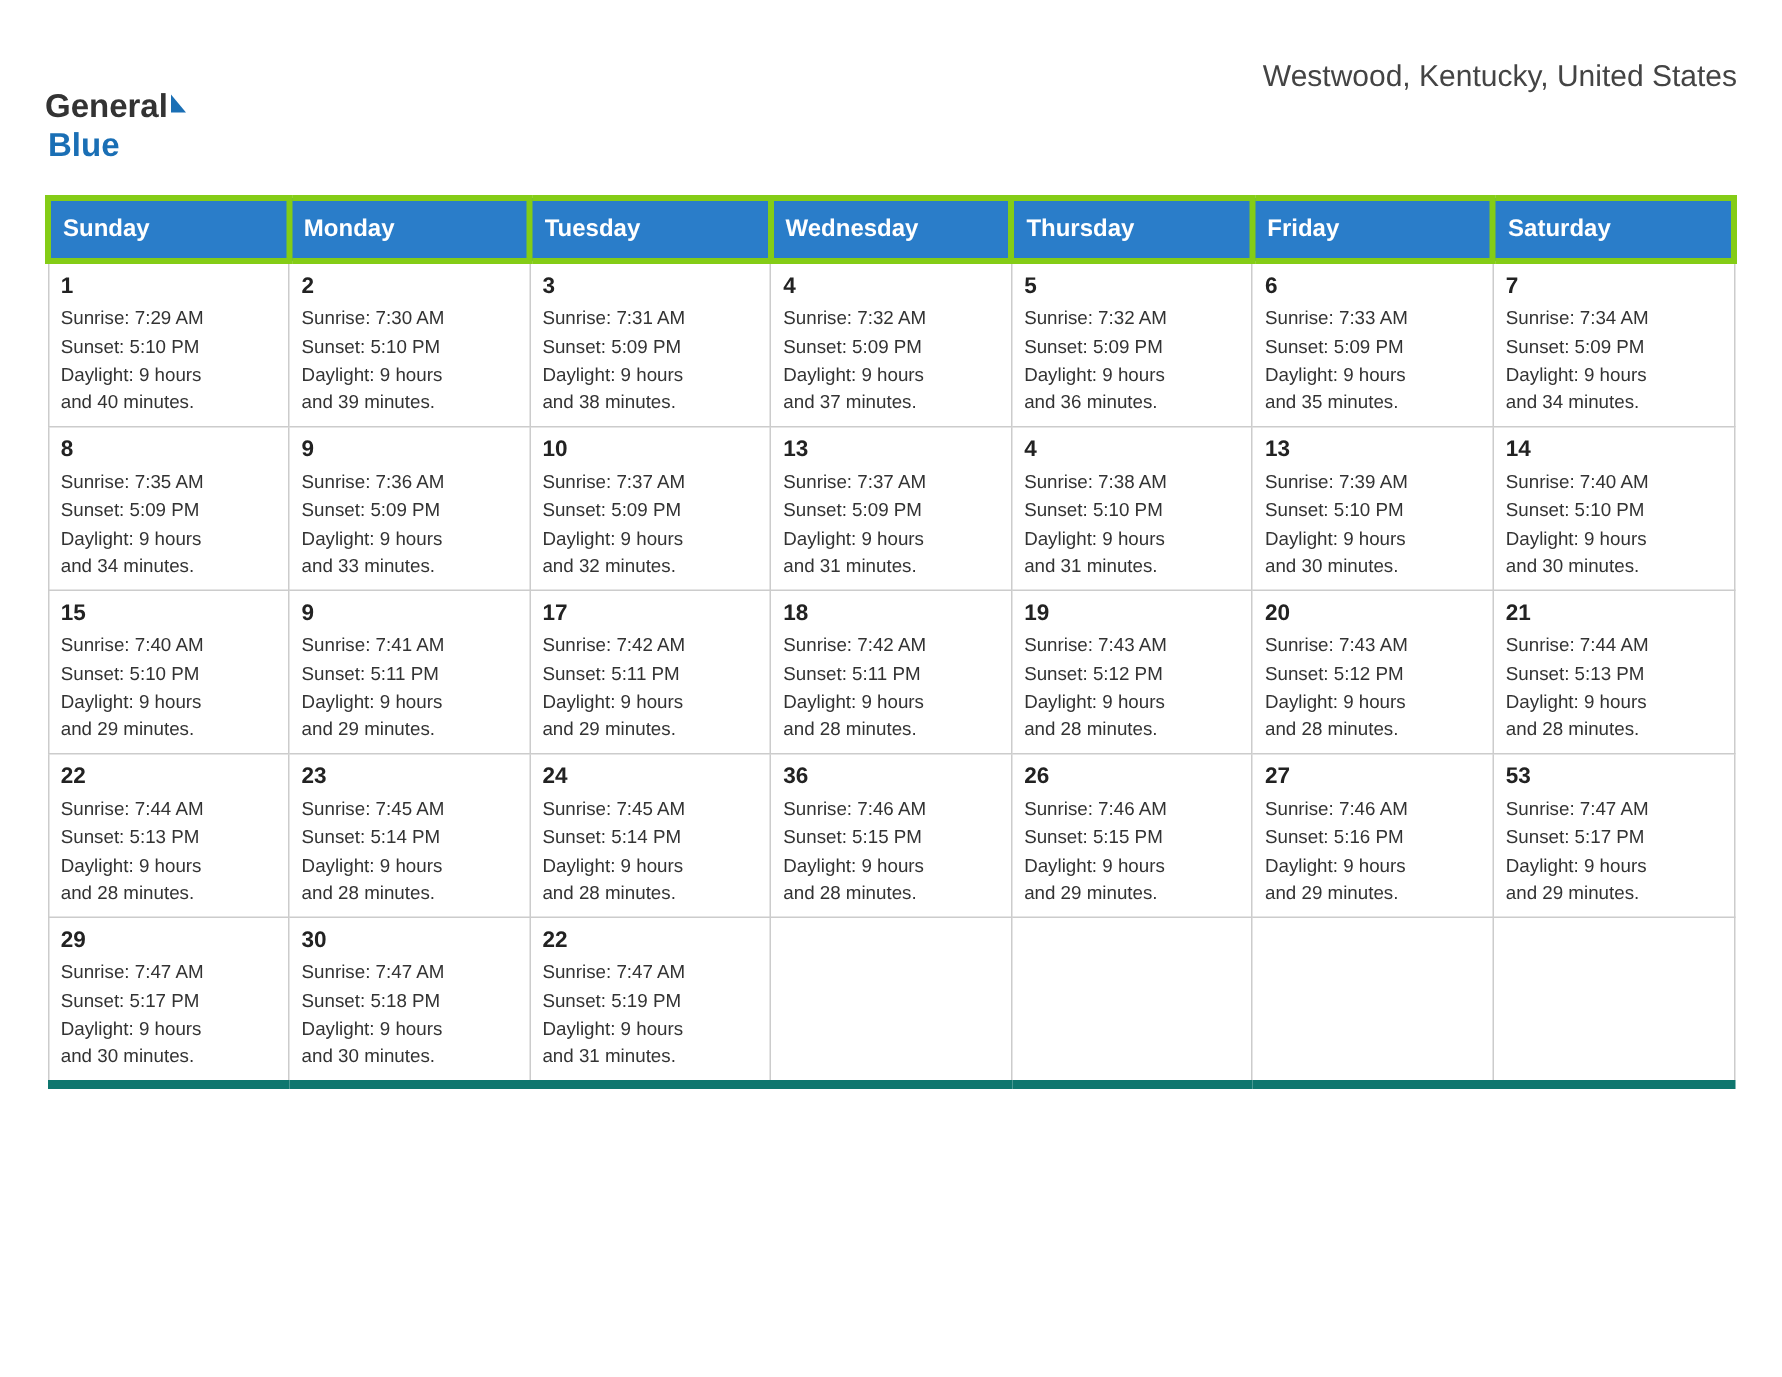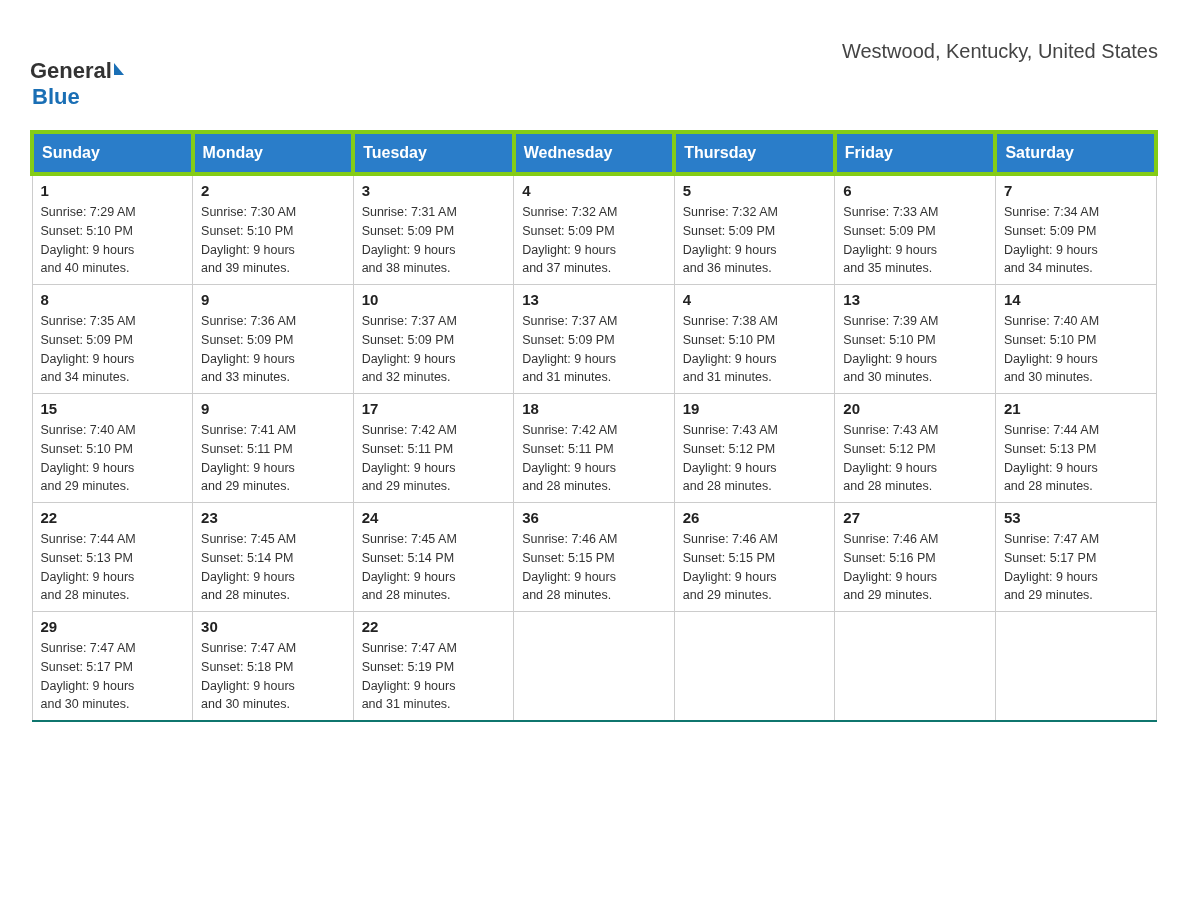--- a/index.html
+++ b/index.html
@@ -63,21 +63,21 @@
       padding: 6px 8px;
       border: 1px solid #ccc;
       width: calc(100% / 7);
       min-height: 100px;
       background: #ffffff;
     }
     .calendar-table tr td {
       border-bottom: 1px solid #ccc;
     }
     .calendar-table tbody tr:last-child td {
-      border-bottom: 2px solid #0f766e;
+      border-bottom: 6px solid #0f766e;
     }
     .day-number {
       font-size: 15px;
       font-weight: bold;
       color: #222;
       display: block;
       margin-bottom: 4px;
     }
     .day-info {
       font-size: 12.5px;

